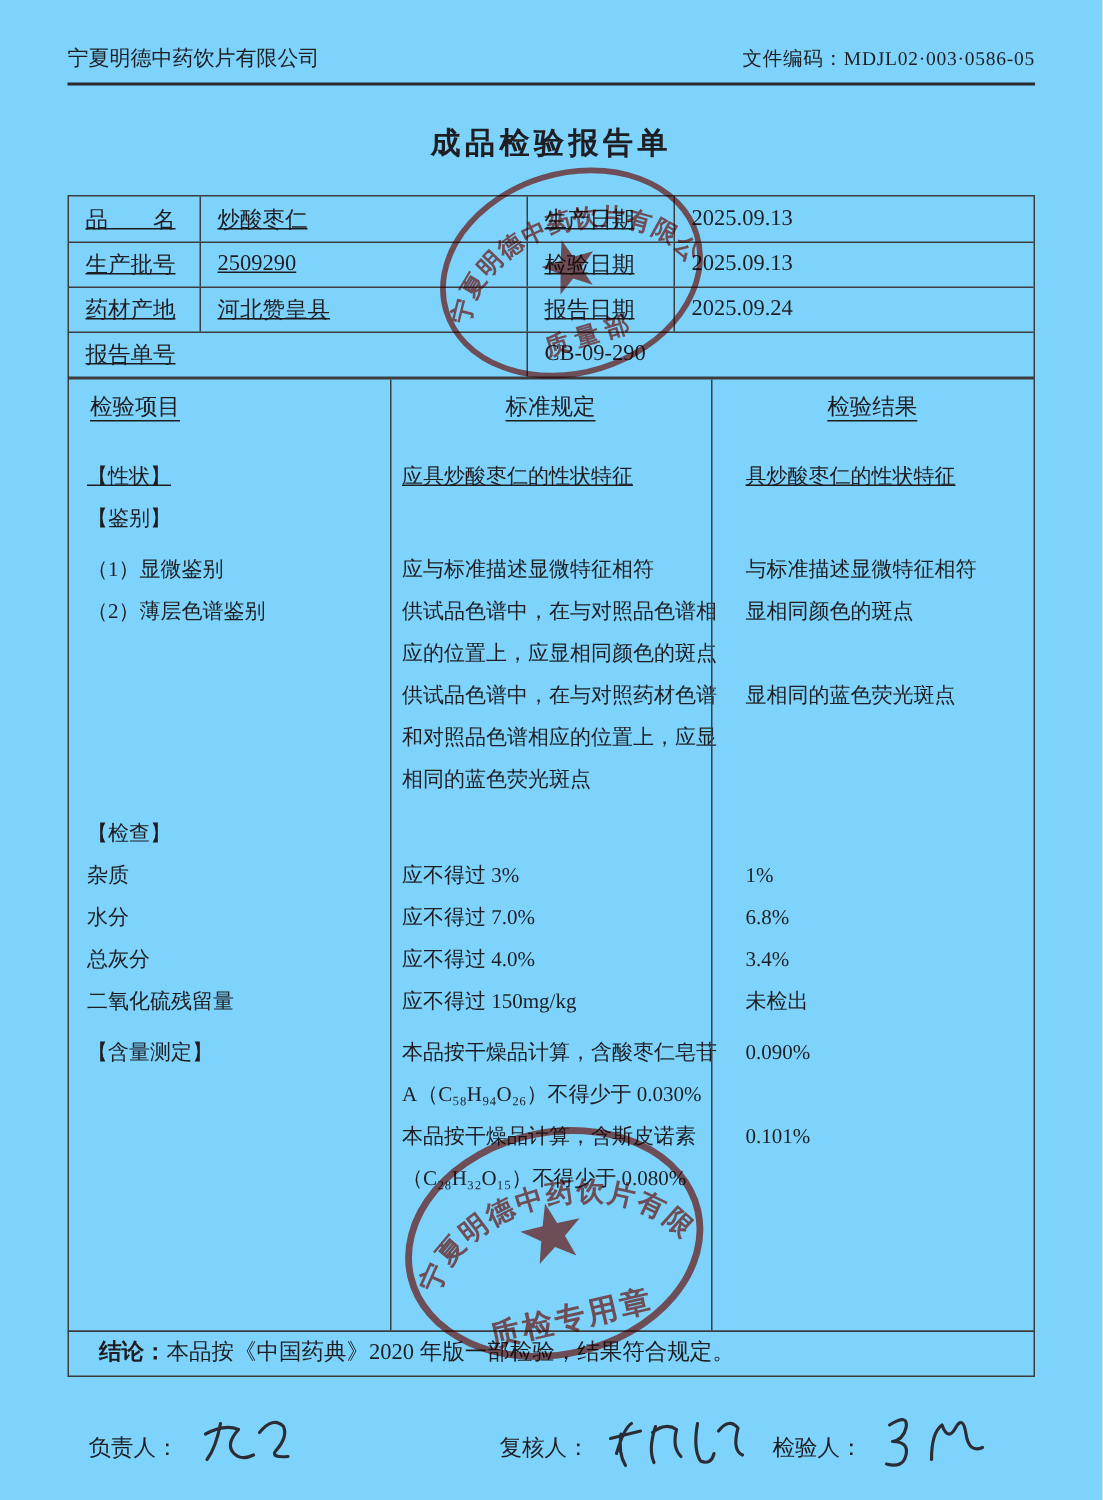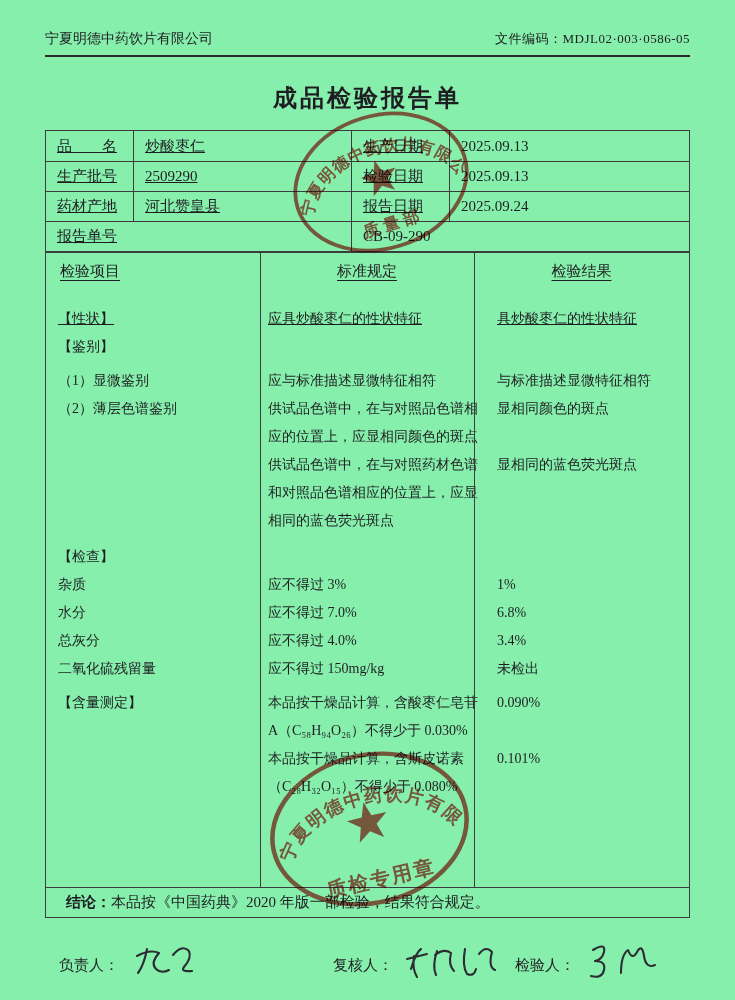--- a/index.html
+++ b/index.html
@@ -1,33 +1,33 @@
 <!DOCTYPE html>
 <html><head>
 <meta charset="utf-8">
 <style>
   * { margin:0; padding:0; box-sizing:border-box; }
   html,body { background:#e8e8e6; }
   .page {
     position:relative; width:735px; height:1000px; margin:0 auto;
-    background:#86efac; overflow:hidden; color:#1e1e22;
+    background:#7dd3fc; overflow:hidden; color:#1e1e22;
     font-family:"Liberation Serif","DejaVu Serif",serif;
   }
   
   .hdr {
     position:absolute; left:45px; right:45px; top:30px;
     display:flex; justify-content:space-between; align-items:flex-end;
     padding-bottom:7px; border-bottom:2px solid #2b2b2e;
     font-size:14px;
   }
   .hdr .code { font-size:13px; letter-spacing:.5px; }
   
   .title {
     position:absolute; left:0; top:82px; width:100%;
-    text-align:center; font-size:24px; font-weight:bold; letter-spacing:3px;
+    text-align:center; font-size:20px; font-weight:bold; letter-spacing:3px;
   }
   
   .info { position:absolute; left:45px; top:130px; width:645px; border:1px solid #3d3d40; background:transparent; }
   .irow { display:grid; height:30px; align-items:center; font-size:15px; }
   .irow + .irow { border-top:1px solid #3d3d40; }
   .irow.r4col { grid-template-columns:88px 218px 98px 1fr; }
   .irow.r2col { grid-template-columns:306px 1fr; }
   .icell { height:100%; display:flex; align-items:center; padding-left:11px; }
   .icell.bdr { border-right:1px solid #3d3d40;text-decoration:underline; }
   

